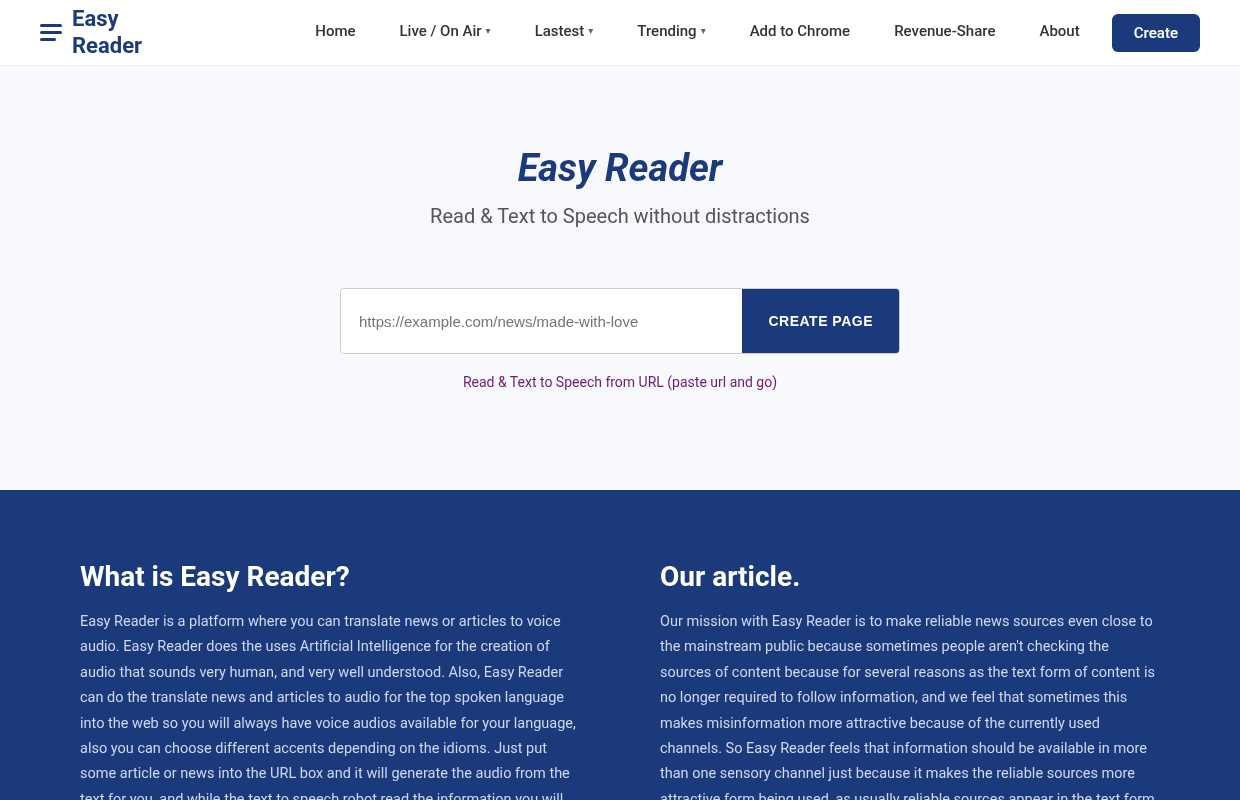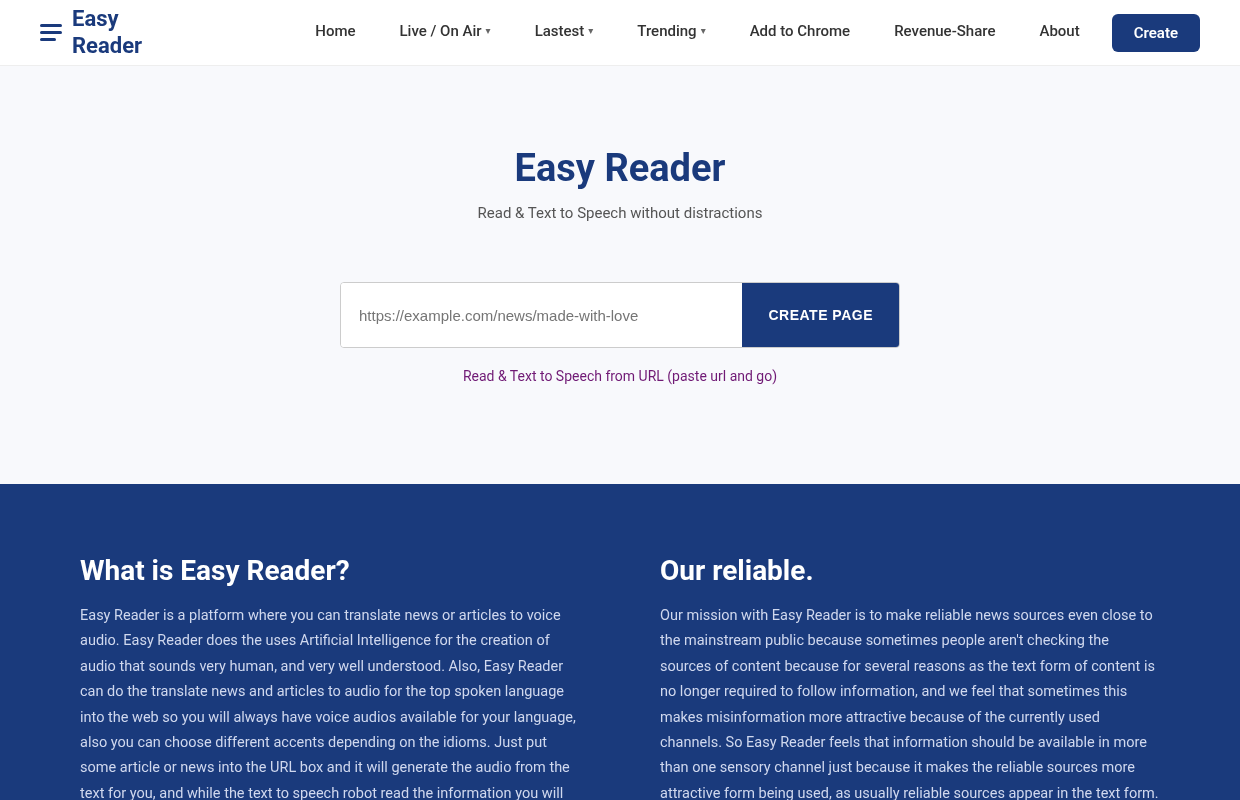--- a/index.html
+++ b/index.html
@@ -100,24 +100,25 @@
       background: #f8f9fc;
       padding: 80px 40px 100px;
       text-align: center;
     }
 
     .hero-title {
       font-size: 38px;
       font-weight: 700;
       color: #1a3a7c;
       margin-bottom: 14px;
+      font-style: italic;
     }
 
     .hero-subtitle {
-      font-size: 15px;
+      font-size: 20px;
       color: #555;
       margin-bottom: 60px;
     }
 
     .search-bar {
       display: flex;
       justify-content: center;
       align-items: stretch;
       max-width: 560px;
       margin: 0 auto 20px;
@@ -257,16 +258,16 @@
 
   <p class="hero-hint">Read &amp; Text to Speech from URL (paste url and go)</p>
 </section>
 
 <section class="content-section">
   <div class="content-col">
     <h2>What is Easy Reader?</h2>
     <p>Easy Reader is a platform where you can translate news or articles to voice audio. Easy Reader does the uses Artificial Intelligence for the creation of audio that sounds very human, and very well understood. Also, Easy Reader can do the translate news and articles to audio for the top spoken language into the web so you will always have voice audios available for your language, also you can choose different accents depending on the idioms. Just put some article or news into the URL box and it will generate the audio from the text for you, and while the text to speech robot read the information you will be able to follow the article.</p>
   </div>
   <div class="content-col">
-    <h2>Our reliable.</h2>
+    <h2>Our article.</h2>
     <p>Our mission with Easy Reader is to make reliable news sources even close to the mainstream public because sometimes people aren't checking the sources of content because for several reasons as the text form of content is no longer required to follow information, and we feel that sometimes this makes misinformation more attractive because of the currently used channels. So Easy Reader feels that information should be available in more than one sensory channel just because it makes the reliable sources more attractive form being used, as usually reliable sources appear in the text form.</p>
   </div>
 </section>
 
 </body></html>

